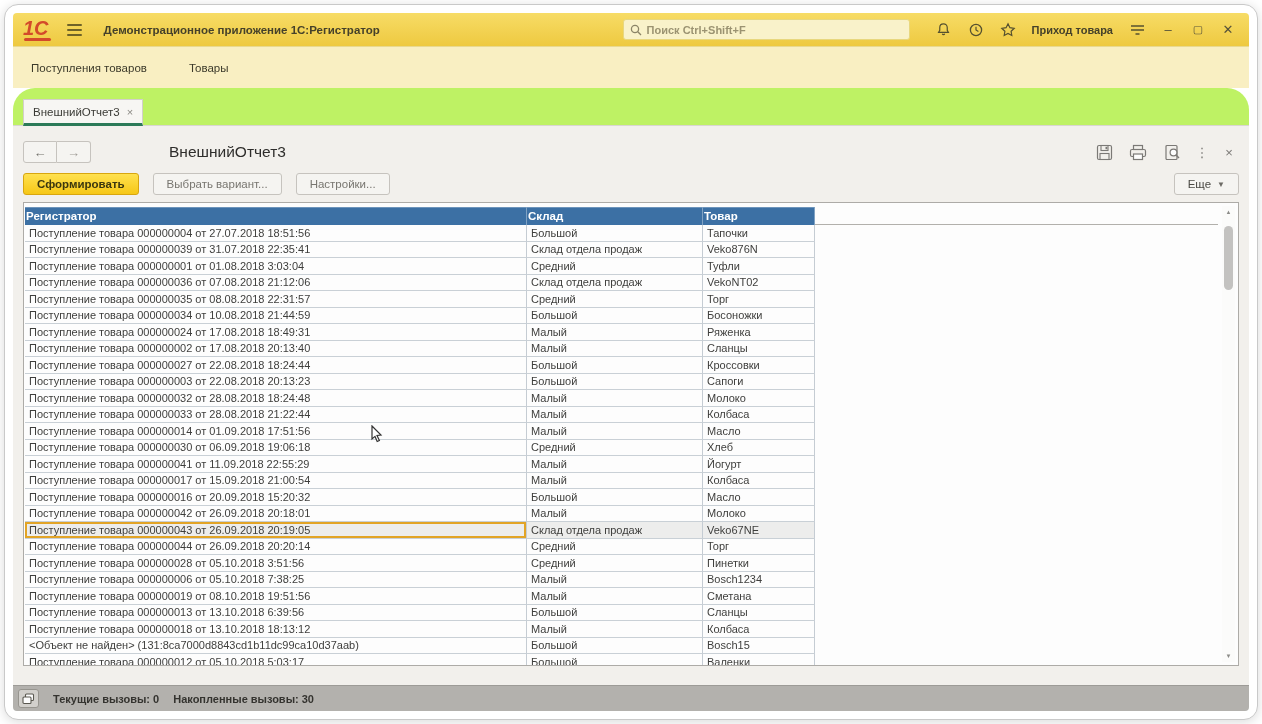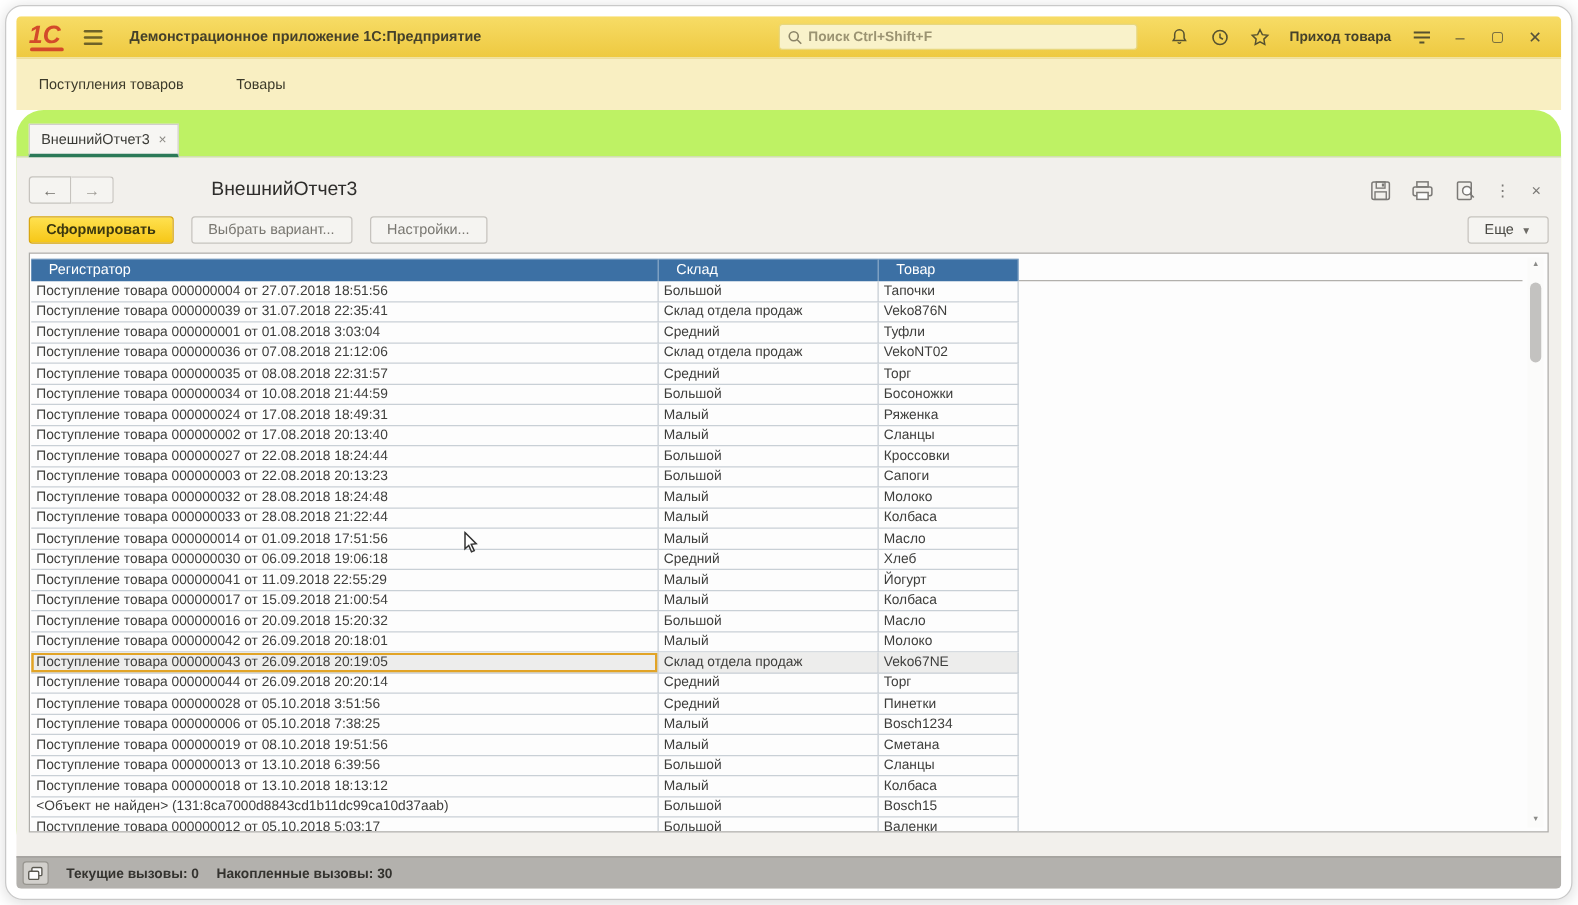--- a/index.html
+++ b/index.html
@@ -74,22 +74,22 @@
   .btn .caret { font-size:8px; color:#6d6b66; }
 
   
   .contentbox {
     margin-top:2px; height:464px; background:#fdfdfd; border:1px solid #adaba7;
     position:relative; overflow:hidden;
   }
   .grid { position:absolute; left:1px; top:4px; width:790px; }
   .thead { display:flex; height:18px; }
   .hcell {
-    background:#3c70a4; color:#ffffff; font-size:11.5px; font-weight:normal;
-    display:flex; align-items:center; padding-left:14px; border-right:1px solid rgba(255,255,255,.35);
+    background:#3c70a4; color:#ffffff; font-size:11.5px; font-weight:bold;
+    display:flex; align-items:center; padding-left:1px; border-right:1px solid rgba(255,255,255,.35);
     box-shadow: inset 0 1px 0 rgba(255,255,255,.25);
   }
   .header-ext { position:absolute; left:791px; right:20px; top:21px; border-bottom:1px solid #b2b0ac; }
   .c0 { width:502px; } .c1 { width:176px; } .c2 { width:112px; }
   .row { display:flex; height:16.5px; }
   .cell {
     font-size:11px; color:#3e3e3c; display:flex; align-items:center; padding-left:4px;
     border-right:1px solid #c5ccd3; border-bottom:1px solid #c9d0d6;
     white-space:nowrap; overflow:hidden;
   }
@@ -117,21 +117,21 @@
 <div class="window">
   <div class="app">
 
     <div class="titlebar">
       <span class="logo">1С</span>
       <span class="burger">
           <span></span>
           <span></span>
           <span></span>
         </span>
-      <span class="apptitle">Демонстрационное приложение 1С:Предприятие</span>
+      <span class="apptitle">Демонстрационное приложение 1С:Регистратор</span>
       <span class="tspacer"></span>
       <div class="searchbox">
         <svg width="12" height="12" viewBox="0 0 12 12">
             <circle cx="5" cy="5" r="3.6" fill="none" stroke="#8b8467" stroke-width="1.3"></circle>
             <line x1="7.8" y1="7.8" x2="11" y2="11" stroke="#8b8467" stroke-width="1.3"></line>
           </svg>
         <span class="ph">Поиск Ctrl+Shift+F</span>
       </div>
       <span class="tb-ico">
         <svg width="15" height="15" viewBox="0 0 16 16">

